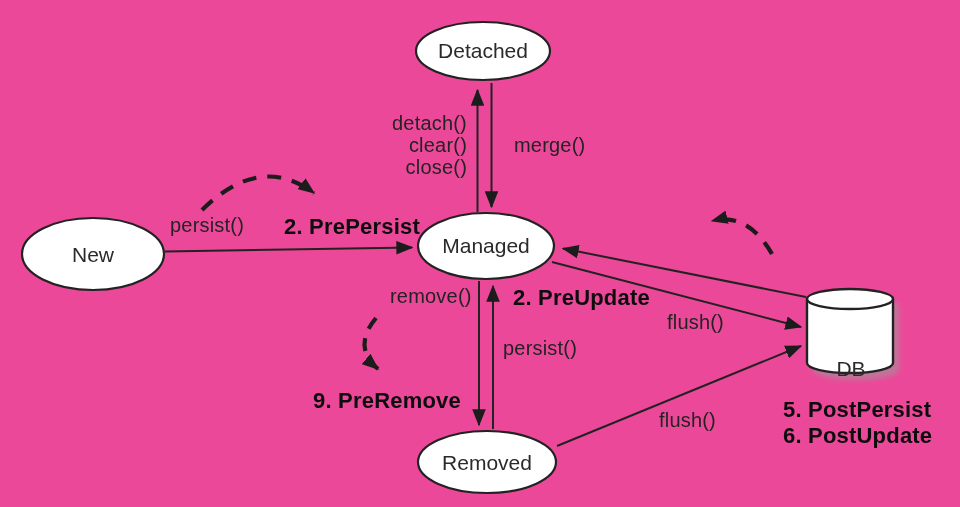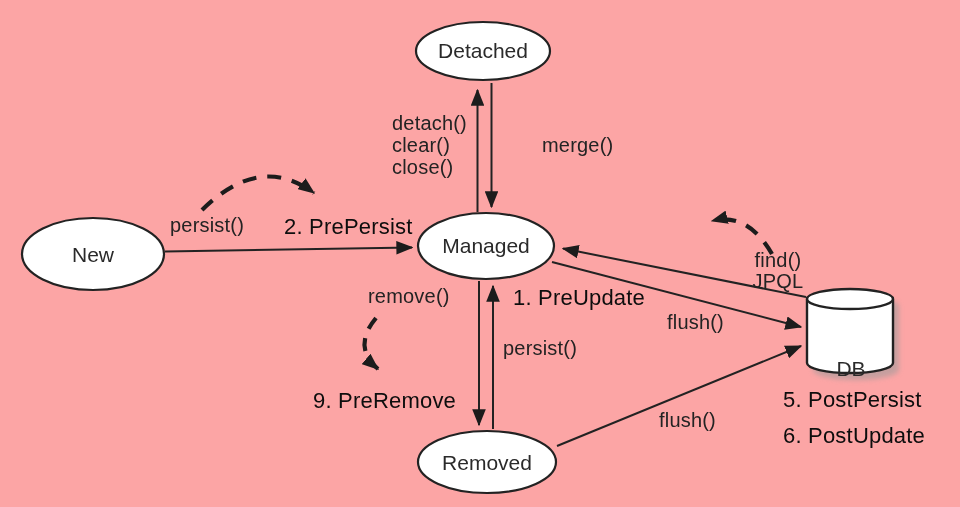--- a/index.html
+++ b/index.html
@@ -1,35 +1,35 @@
 <!DOCTYPE html>
 <html><head>
 <meta charset="utf-8">
 <style>
   html,body { margin:0; padding:0; background:#ffffff; }
   #stage {
     position:relative; width:960px; height:507px;
-    background:#fca5a5; overflow:hidden;
+    background:#ec4899; overflow:hidden;
     font-family:"Liberation Sans", sans-serif;
   }
   #diagram-svg { position:absolute; left:0; top:0; }
   .lbl {
     position:absolute; white-space:nowrap;
     font-size:20px; color:#232323; letter-spacing:0.2px;
   }
   .cb {
     position:absolute; white-space:nowrap;
-    font-size:22px; font-weight:400; color:#0d0d0d; letter-spacing:0.2px;
+    font-size:22px; font-weight:700; color:#0d0d0d; letter-spacing:0.2px;
   }
   .state {
     position:absolute; transform:translate(-50%,-50%);
     font-size:21px; color:#2a2a2a; white-space:nowrap;
   }
   .stack { line-height:22px; }
-  .ra { }
+  .ra { text-align:right; }
 </style>
 </head>
 <body>
 
 <div id="stage">
 
   <svg id="diagram-svg" width="960" height="507" viewBox="0 0 960 507">
     <defs>
       <marker id="ah" viewBox="0 0 10 8" refX="9.2" refY="4" markerWidth="17" markerHeight="13.6" orient="auto" markerUnits="userSpaceOnUse">
         <path d="M0 0 L10 4 L0 8 Z" fill="#1c1c1c"></path>
@@ -69,31 +69,27 @@
   <div class="state" style="left:851px; top:337px;margin-top:32px;">DB</div>
 
   <div class="lbl" style="left:170px; top:214px;">persist()</div>
 
   <div class="lbl stack ra" style="right:493px; top:112px;">
     <div>detach()</div>
     <div>clear()</div>
     <div>close()</div>
   </div>
 
-  <div class="lbl" style="left:542px; top:134px;">merge()</div>
+  <div class="lbl" style="left:514px; top:134px;">merge()</div>
 
-  <div class="lbl stack" style="left:752px; top:250px; width:52px; text-align:center; line-height:21px;">
-    <div>find()</div>
-    <div>JPQL</div>
-  </div>
 
-  <div class="lbl" style="left:368px; top:285px;">remove()</div>
+  <div class="lbl" style="left:390px; top:285px;">remove()</div>
   <div class="lbl" style="left:667px; top:311px;">flush()</div>
   <div class="lbl" style="left:503px; top:337px;">persist()</div>
   <div class="lbl" style="left:659px; top:409px;">flush()</div>
 
   <div class="cb" style="left:284px; top:214px;">2. PrePersist</div>
-  <div class="cb" style="left:513px; top:285px;">1. PreUpdate</div>
+  <div class="cb" style="left:513px; top:285px;">2. PreUpdate</div>
   <div class="cb" style="left:313px; top:388px;">9. PreRemove</div>
-  <div class="cb" style="left:783px; top:387px;text-align:center;">5. PostPersist</div>
+  <div class="cb" style="left:783px; top:397px;text-align:center;">5. PostPersist</div>
   <div class="cb" style="left:783px; top:423px;">6. PostUpdate</div>
 
 </div>
 
 </body></html>

